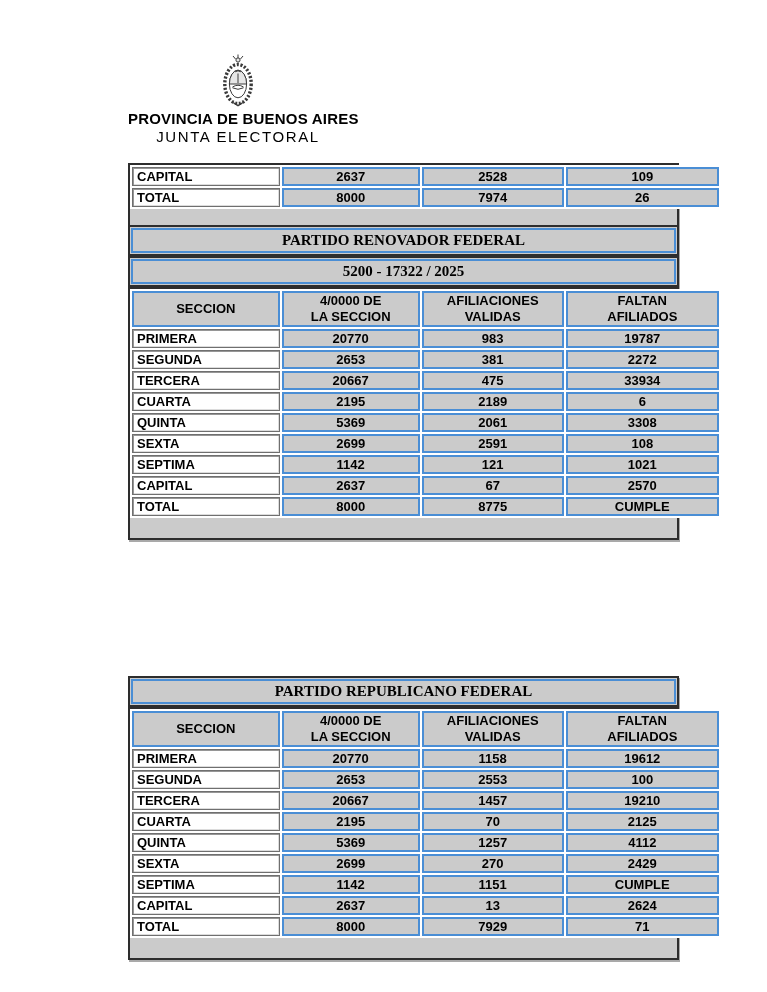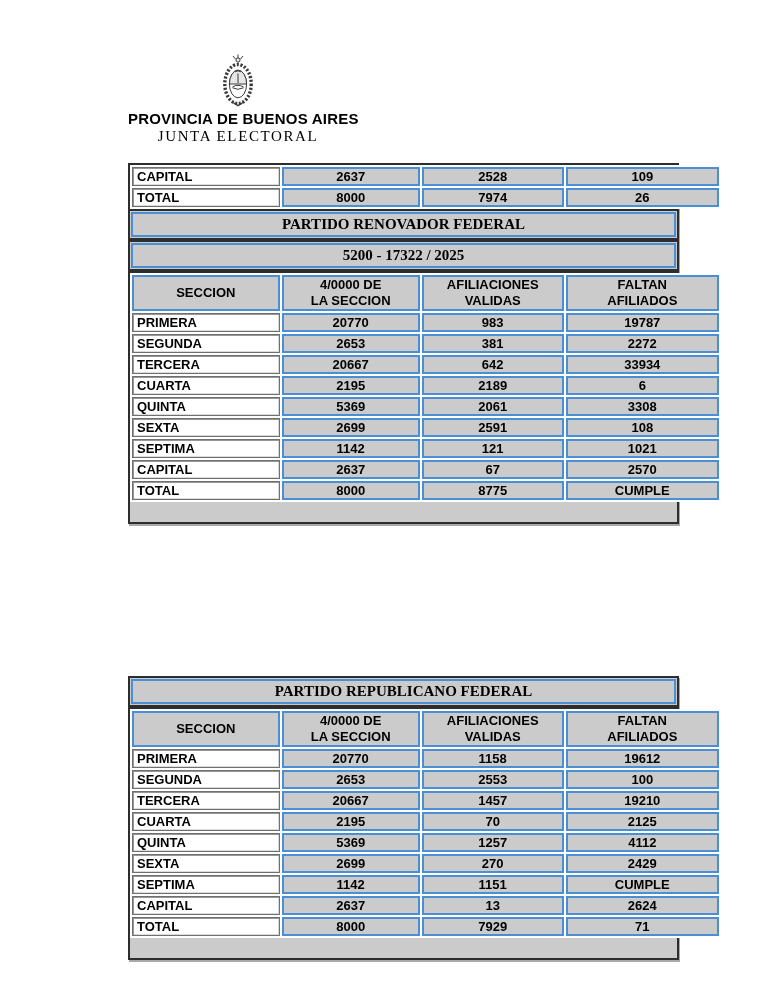--- a/index.html
+++ b/index.html
@@ -14,21 +14,21 @@
 
   
   .letterhead { position:absolute; left:128px; top:54px; width:220px; text-align:center; }
   .emblem { display:block; margin:0 auto 2px auto; }
   .lh-title {
     font-family:Liberation Sans, sans-serif;
     font-weight:bold; font-size:15px; letter-spacing:0.2px;
     white-space:nowrap;
   }
   .lh-sub {
-    font-family:Liberation Serif, serif;
+    font-family:Liberation Sans, sans-serif;
     font-size:15px; letter-spacing:1.6px; margin-top:1px;
     white-space:nowrap;
   }
 
   
   .block { position:absolute; left:128px; width:551px; }
   .box {
     border:2px solid #2d2d2d;
     background:#cbcbcb;
     box-shadow:1px 2px 0 #a9a9a9;
@@ -128,21 +128,21 @@
           <td class="lab">TOTAL</td>
           <td class="dat">8000</td>
           <td class="dat">7974</td>
           <td class="dat">26</td>
         </tr>
       </tbody>
         </table>
     </div>
   </div>
 
-  <div class="block" style="top:209px">
+  <div class="block" style="top:225px">
     <div class="box">
       <div class="title-inner">PARTIDO RENOVADOR FEDERAL</div>
     </div>
     <div class="box">
       <div class="title-inner">5200 - 17322 / 2025</div>
     </div>
     <div class="box">
       <table class="grid">
         <colgroup>
             <col class="c1">
@@ -176,21 +176,21 @@
         </tr>
         <tr>
           <td class="lab">SEGUNDA</td>
           <td class="dat">2653</td>
           <td class="dat">381</td>
           <td class="dat">2272</td>
         </tr>
         <tr>
           <td class="lab">TERCERA</td>
           <td class="dat">20667</td>
-          <td class="dat">642</td>
+          <td class="dat">475</td>
           <td class="dat">33934</td>
         </tr>
         <tr>
           <td class="lab">CUARTA</td>
           <td class="dat">2195</td>
           <td class="dat">2189</td>
           <td class="dat">6</td>
         </tr>
         <tr>
           <td class="lab">QUINTA</td>

